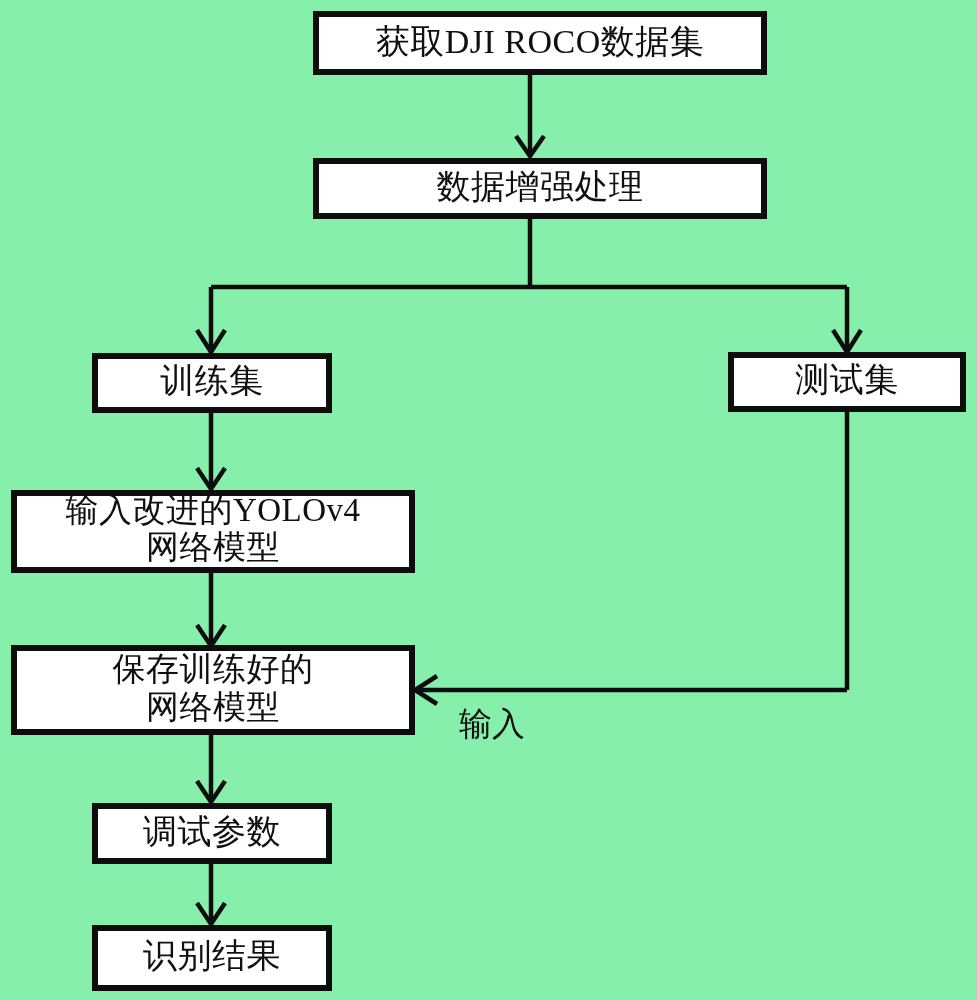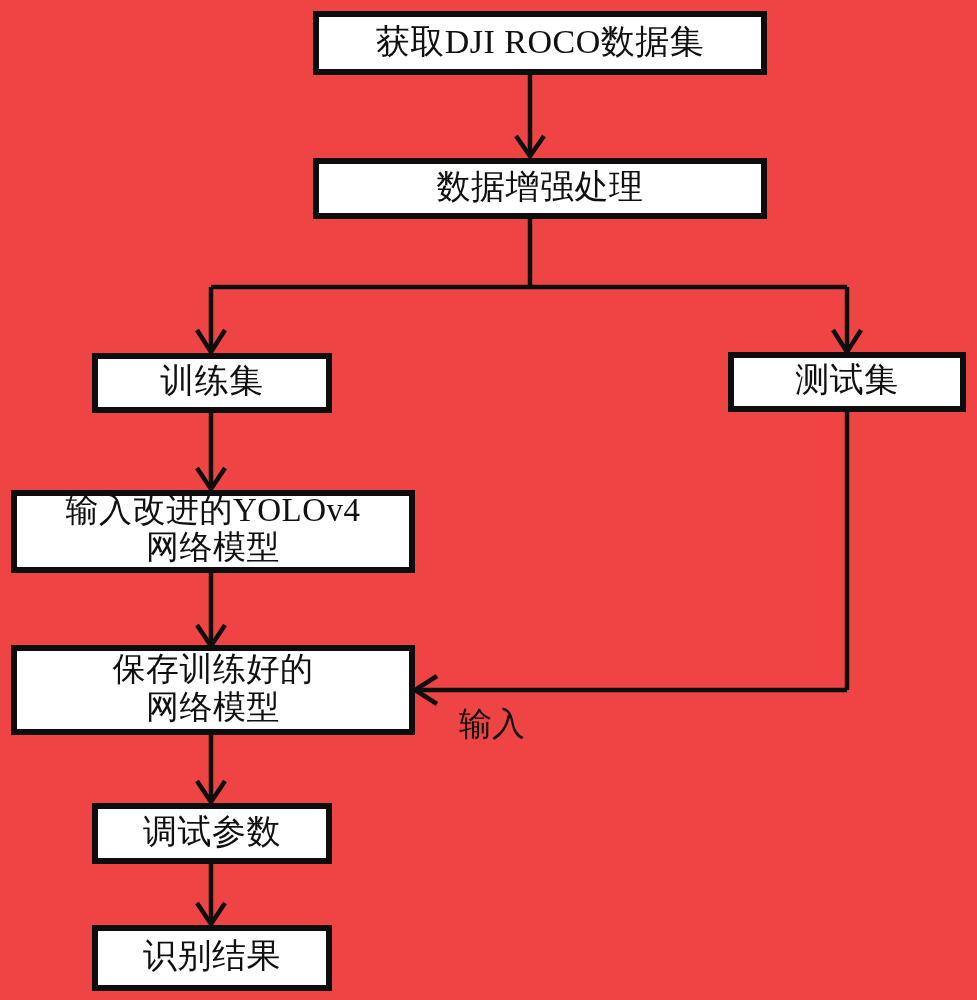--- a/index.html
+++ b/index.html
@@ -11,21 +11,21 @@
   body {
     width: 977px;
     height: 1000px;
     overflow: hidden;
     font-family: "Liberation Serif", "DejaVu Serif", serif;
   }
   #flowchart-root {
     position: relative;
     width: 977px;
     height: 1000px;
-    background: #ef4444;
+    background: #86efac;
   }
   svg#flow-svg {
     display: block;
     width: 977px;
     height: 1000px;
   }
   .node-box {
     fill: #ffffff;
     stroke: #0d0d0d;
     stroke-width: 6;

